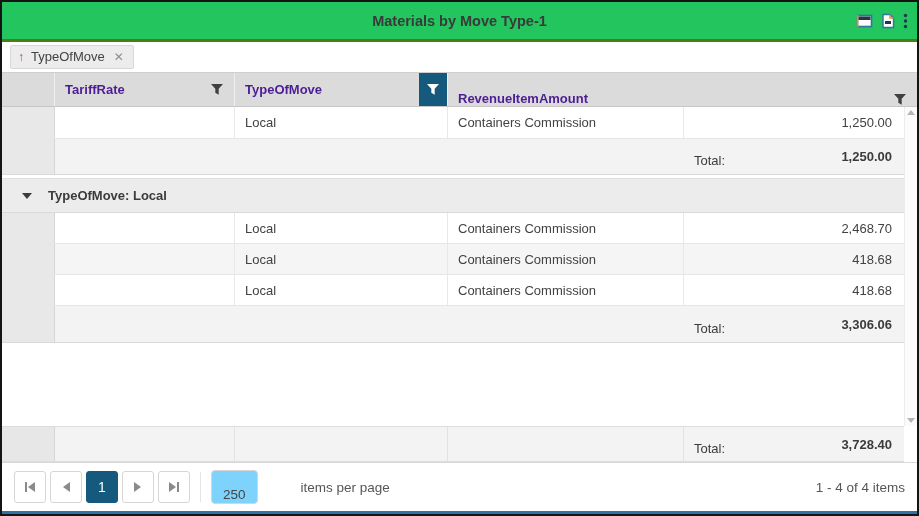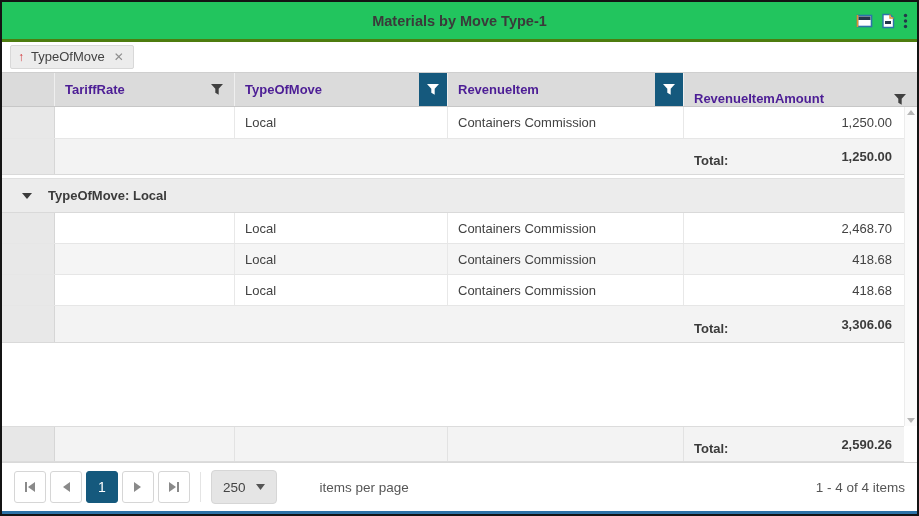--- a/index.html
+++ b/index.html
@@ -119,21 +119,21 @@
     background:#f3f3f3;
     border-bottom:1px solid #d9d9d9;
     font-size:13px; color:#3b3b3b;
   }
   .group-footer-row .cell { border-right:1px solid transparent; }
   .group-footer-row .cell.hier { background:#e8e8e8; border-right:1px solid #d6d6d6; }
   .footer-amount {
     display:flex; align-items:center; justify-content:space-between;
     padding:0 12px 0 10px;
   }
-  .footer-amount .t-label { font-weight:bold;margin-top:8px; }
+  .footer-amount .t-label { font-weight:normal;margin-top:8px; }
   .footer-amount .t-value { font-weight:bold; }
 
   .empty-space { flex:1; background:#fff; }
 
   .grand-footer-row {
     height:36px; flex:0 0 36px;
     width:902px;
     display:flex; align-items:stretch;
     background:#f3f3f3;
     border-top:1px solid #dcdcdc;
@@ -173,24 +173,24 @@
   }
   .pg-btn.current {
     background:var(--accent,#15597d);
     border-color:var(--accent,#15597d);
     color:#fff; font-size:14px;
   }
   .pager-sep { width:1px; height:30px; background:#e4e4e4; margin:0 10px 0 6px; }
   .page-size {
     height:31px;
     border:1px solid #d6d6d6; border-radius:4px;
-    background:#e5e5e5;
+    background:#7dd3fc;
     display:flex; align-items:center; gap:10px;
     padding:16px 11px;
-    color:#444; cursor:pointer;
+    color:#444; cursor:pointer;flex-direction:column;
   }
   .items-label { margin-left:11px;padding-left:32px; }
   .pager-info { margin-left:auto; color:#565656; }
 
   .accent-line { flex:0 0 3px; background:var(--bottom-accent,#2d73a8); }
 </style>
 </head>
 <body>
 
 <div class="window">
@@ -244,28 +244,20 @@
 
     <div class="hcell w-c2">
       <span>TypeOfMove</span>
       <span class="funnel-active">
         <svg width="14" height="13" viewBox="0 0 14 13">
             <path d="M1 1h12L8.7 5.8v6L5.3 9.7V5.8L1 1z" fill="#ffffff"></path>
           </svg>
       </span>
     </div>
 
-    <div class="hcell w-c3">
-      <span>RevenueItem</span>
-      <span class="funnel-active">
-        <svg width="14" height="13" viewBox="0 0 14 13">
-            <path d="M1 1h12L8.7 5.8v6L5.3 9.7V5.8L1 1z" fill="#ffffff"></path>
-          </svg>
-      </span>
-    </div>
 
     <div class="hcell w-c4">
       <span>RevenueItemAmount</span>
       <span class="funnel-plain">
         <svg width="14" height="13" viewBox="0 0 14 13">
             <path d="M1 1h12L8.7 5.8v6L5.3 9.7V5.8L1 1z" fill="#404040"></path>
           </svg>
       </span>
     </div>
   </div>
@@ -341,21 +333,21 @@
 
     <div class="empty-space"></div>
 
     <div class="grand-footer-row">
       <div class="cell hier w-hier"></div>
       <div class="cell w-c1"></div>
       <div class="cell w-c2"></div>
       <div class="cell w-c3"></div>
       <div class="footer-amount w-c4">
         <span class="t-label">Total:</span>
-        <span class="t-value">2,590.26</span>
+        <span class="t-value">3,728.40</span>
       </div>
     </div>
 
     <div class="vscroll">
       <span class="vs-arrow">
         <svg width="8" height="5" viewBox="0 0 8 5">
             <path d="M0 5h8L4 0z" fill="#b5b5b5"></path>
           </svg>
       </span>
       <span class="vs-arrow">

